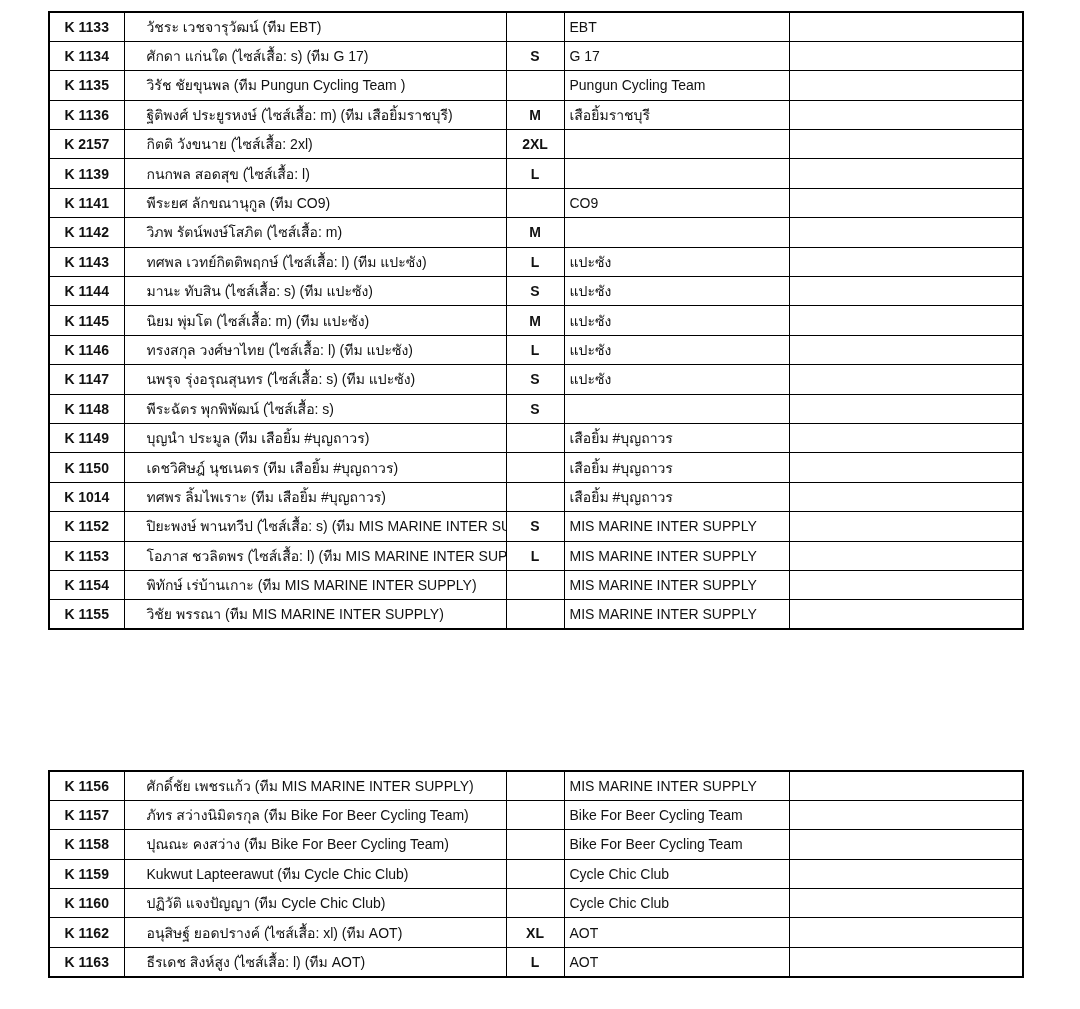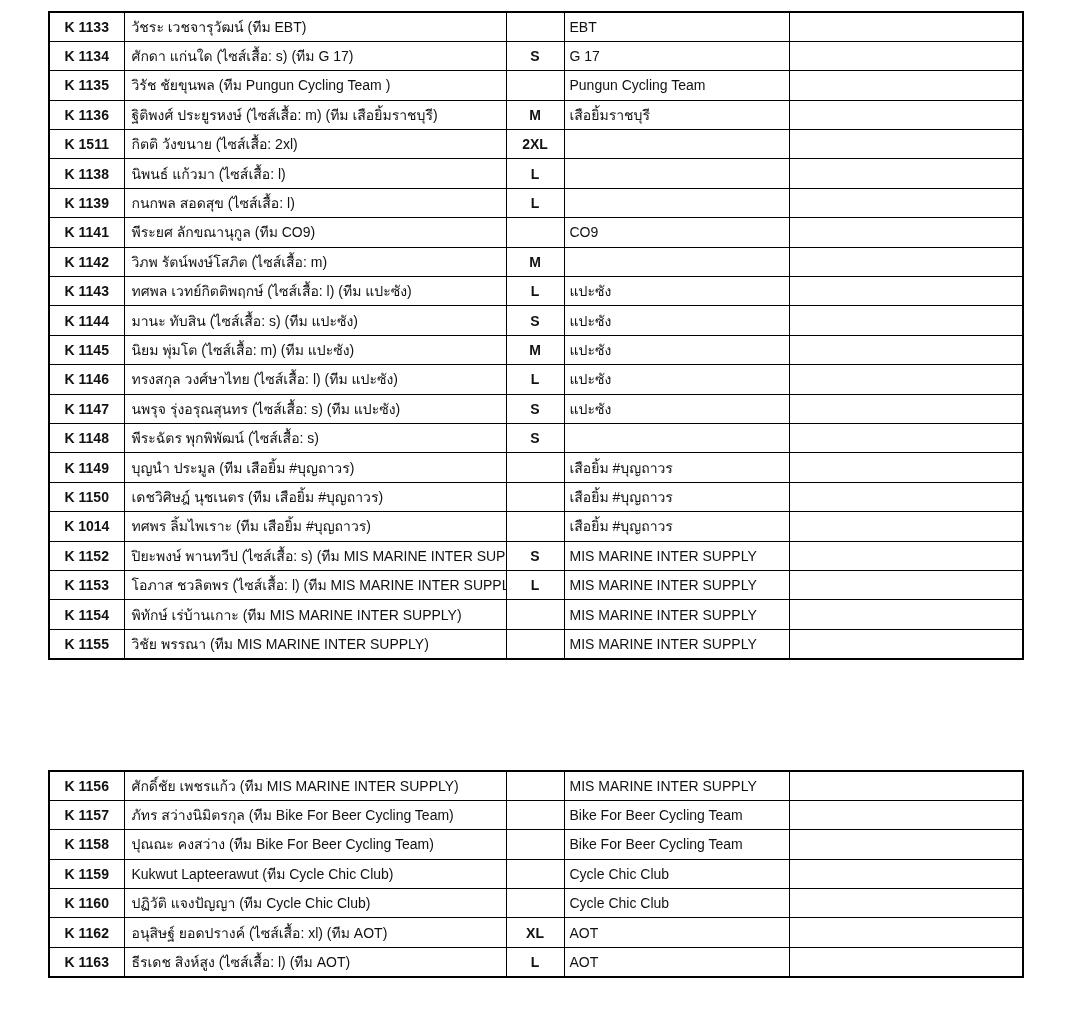--- a/index.html
+++ b/index.html
@@ -39,21 +39,21 @@
     vertical-align: middle;
     overflow: hidden;
     white-space: nowrap;
   }
   td.cell-code {
     font-weight: bold;
     text-align: center;
     padding: 0 2px;
   }
   td.cell-name {
-    padding-left: 7px;
+    padding-left: 22px;
     margin-left: 28px;
   }
   td.cell-size {
     font-weight: bold;
     text-align: center;
     padding: 0 2px;
   }
   td.cell-team {
     font-size: 14px;
     padding-left: 5px;
@@ -96,30 +96,23 @@
           <td class="cell-note"></td>
         </tr>
         <tr>
           <td class="cell-code">K 1136</td>
           <td class="cell-name">ฐิติพงศ์ ประยูรหงษ์ (ไซส์เสื้อ: m) (ทีม เสือยิ้มราชบุรี)</td>
           <td class="cell-size">M</td>
           <td class="cell-team">เสือยิ้มราชบุรี</td>
           <td class="cell-note"></td>
         </tr>
         <tr>
-          <td class="cell-code">K 1511</td>
+          <td class="cell-code">K 2157</td>
           <td class="cell-name">กิตติ วังขนาย (ไซส์เสื้อ: 2xl)</td>
           <td class="cell-size">2XL</td>
-          <td class="cell-team"></td>
-          <td class="cell-note"></td>
-        </tr>
-        <tr>
-          <td class="cell-code">K 1138</td>
-          <td class="cell-name">นิพนธ์ แก้วมา (ไซส์เสื้อ: l)</td>
-          <td class="cell-size">L</td>
           <td class="cell-team"></td>
           <td class="cell-note"></td>
         </tr>
         <tr>
           <td class="cell-code">K 1139</td>
           <td class="cell-name">กนกพล สอดสุข (ไซส์เสื้อ: l)</td>
           <td class="cell-size">L</td>
           <td class="cell-team"></td>
           <td class="cell-note"></td>
         </tr>

